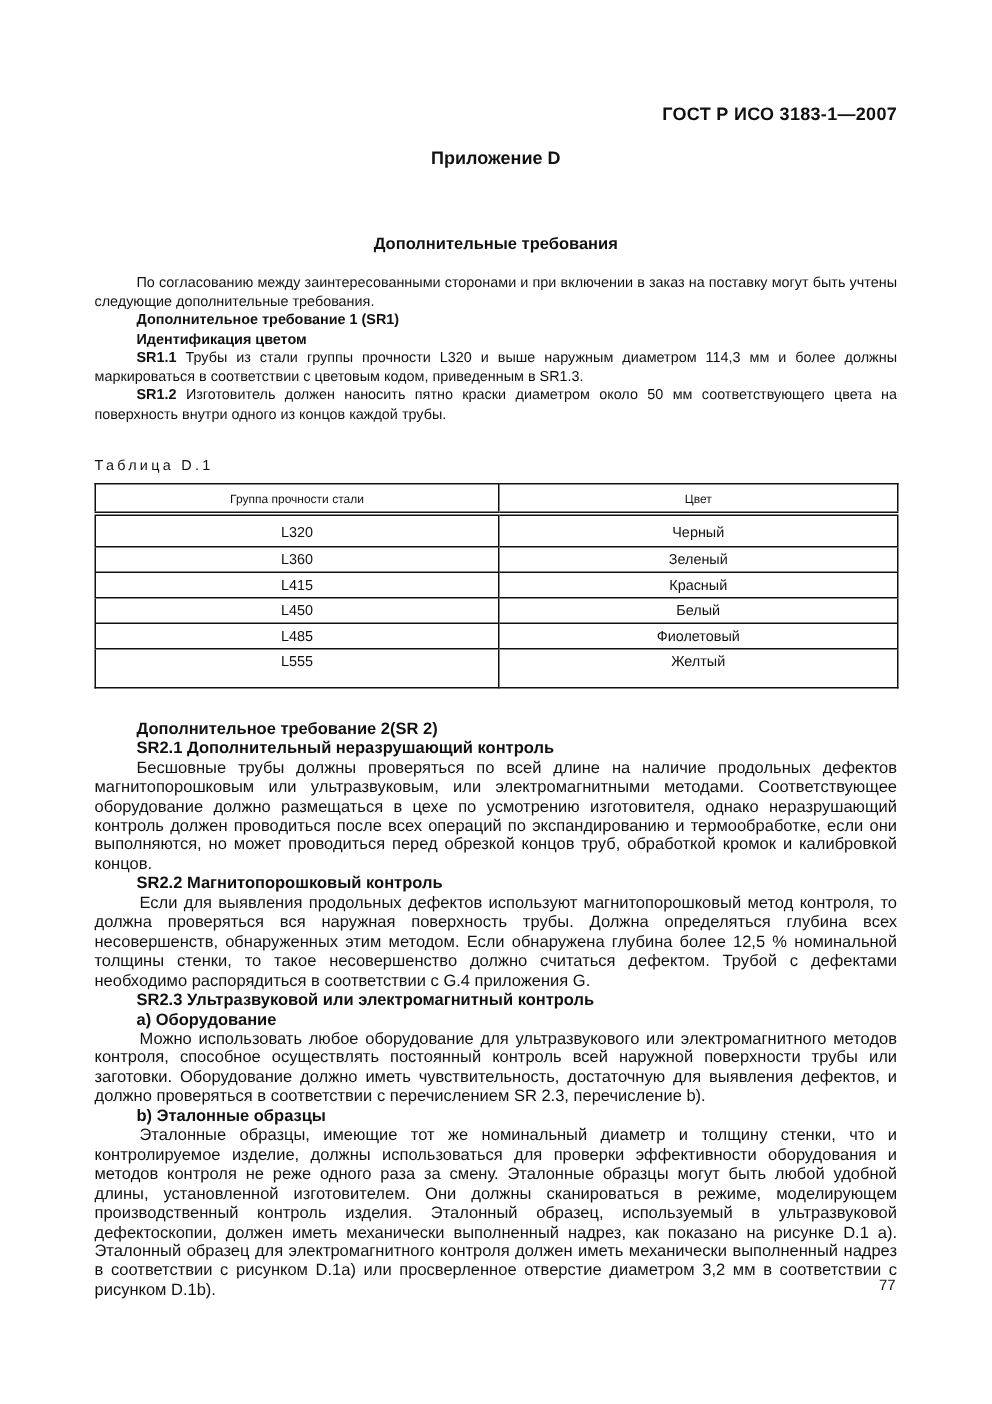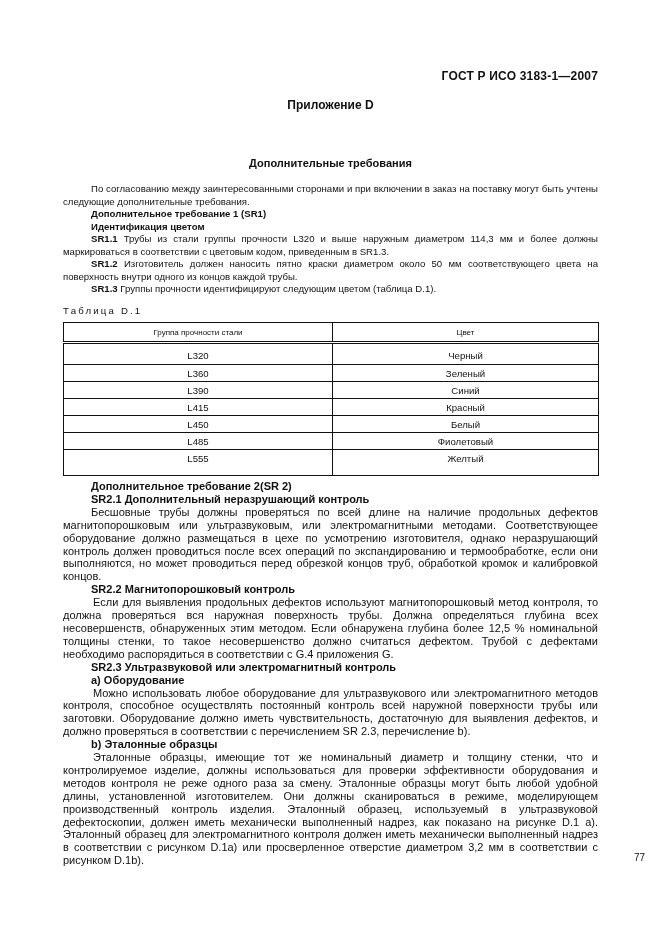--- a/index.html
+++ b/index.html
@@ -45,64 +45,59 @@
   table.t tr.first td { height: 18px; padding-top: 2px; }
   table.t tr.last td { height: 22px; vertical-align: top; padding-top: 3px; border-bottom: 1.2px solid #111; }
   table.t .c1 { width: 268px; }
   .body2 {
     position: absolute; left: 63px; top: 480px; width: 535px;
     font-size: 11px; line-height: 12.9px; text-align: justify;
   }
   .body2 p { margin: 0; }
   .hi { padding-left: 28px; font-weight: bold; }
   .ind1 { text-indent: 30px; }
-  .pagenum { position: absolute; left: 586px; top: 852px; font-size: 10px; margin-left: 48px; }
+  .pagenum { position: absolute; left: 586px; top: 852px; font-size: 10px; }
 </style>
 </head>
 <body>
 
 <div class="page">
   <div class="header">ГОСТ Р ИСО 3183-1—2007</div>
 
   <div class="annex-title">
     <div>Приложение D</div>
   </div>
 
   <div class="section-title">Дополнительные требования</div>
 
   <div class="body">
     <p class="ind">По согласованию между заинтересованными сторонами и при включении в заказ на поставку могут быть учтены следующие дополнительные требования.</p>
     <p class="ind h">Дополнительное требование 1 (SR1)</p>
     <p class="ind h">Идентификация цветом</p>
     <p class="ind"><b>SR1.1</b><span> Трубы из стали группы прочности L320 и выше  наружным диаметром 114,3 мм и более должны маркироваться в соответствии с цветовым кодом, приведенным в SR1.3.</span></p>
     <p class="ind"><b>SR1.2</b><span> Изготовитель должен наносить пятно краски диаметром около 50 мм соответствующего цвета на поверхность внутри одного из концов каждой трубы.</span></p>
-    <p class="ind"><b>SR1.3</b><span> Группы прочности идентифицируют следующим цветом (таблица D.1).</span></p>
   </div>
 
   <div class="cap">Таблица D.1</div>
 
   <table class="t">
     <thead>
       <tr>
         <th class="c1">Группа прочности стали</th>
         <th>Цвет</th>
       </tr>
     </thead>
     <tbody>
       <tr class="first">
         <td>L320</td>
         <td>Черный</td>
       </tr>
       <tr>
         <td>L360</td>
         <td>Зеленый</td>
-      </tr>
-      <tr>
-        <td>L390</td>
-        <td>Синий</td>
       </tr>
       <tr>
         <td>L415</td>
         <td>Красный</td>
       </tr>
       <tr>
         <td>L450</td>
         <td>Белый</td>
       </tr>
       <tr>

